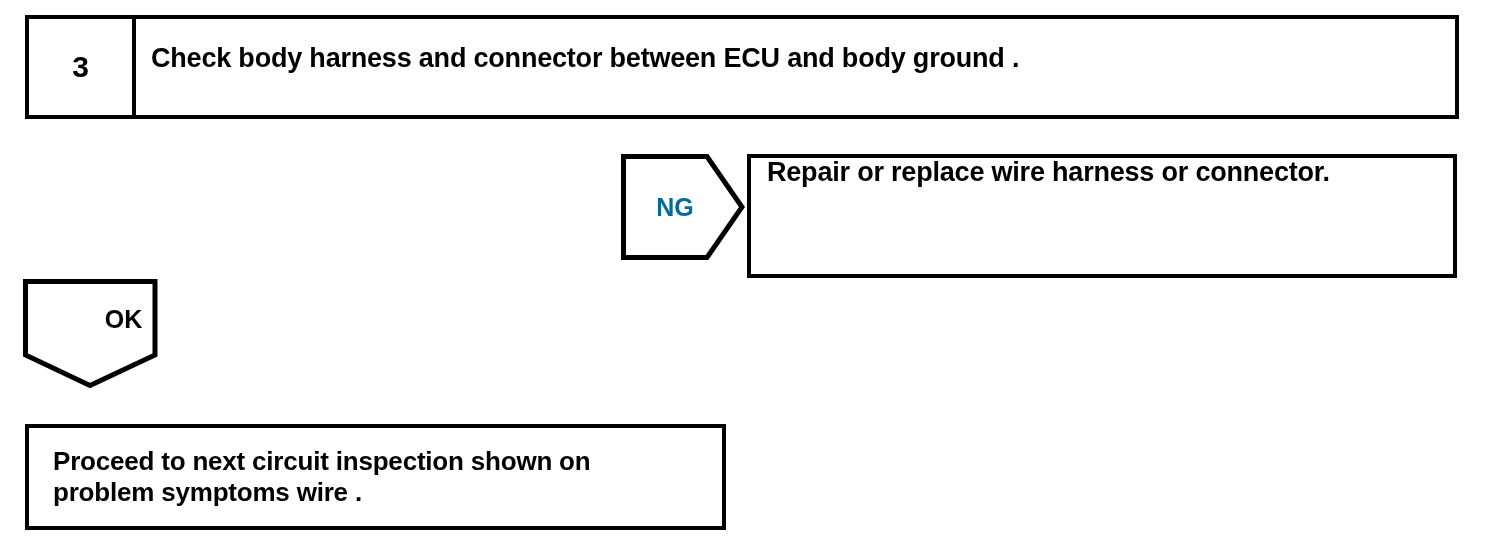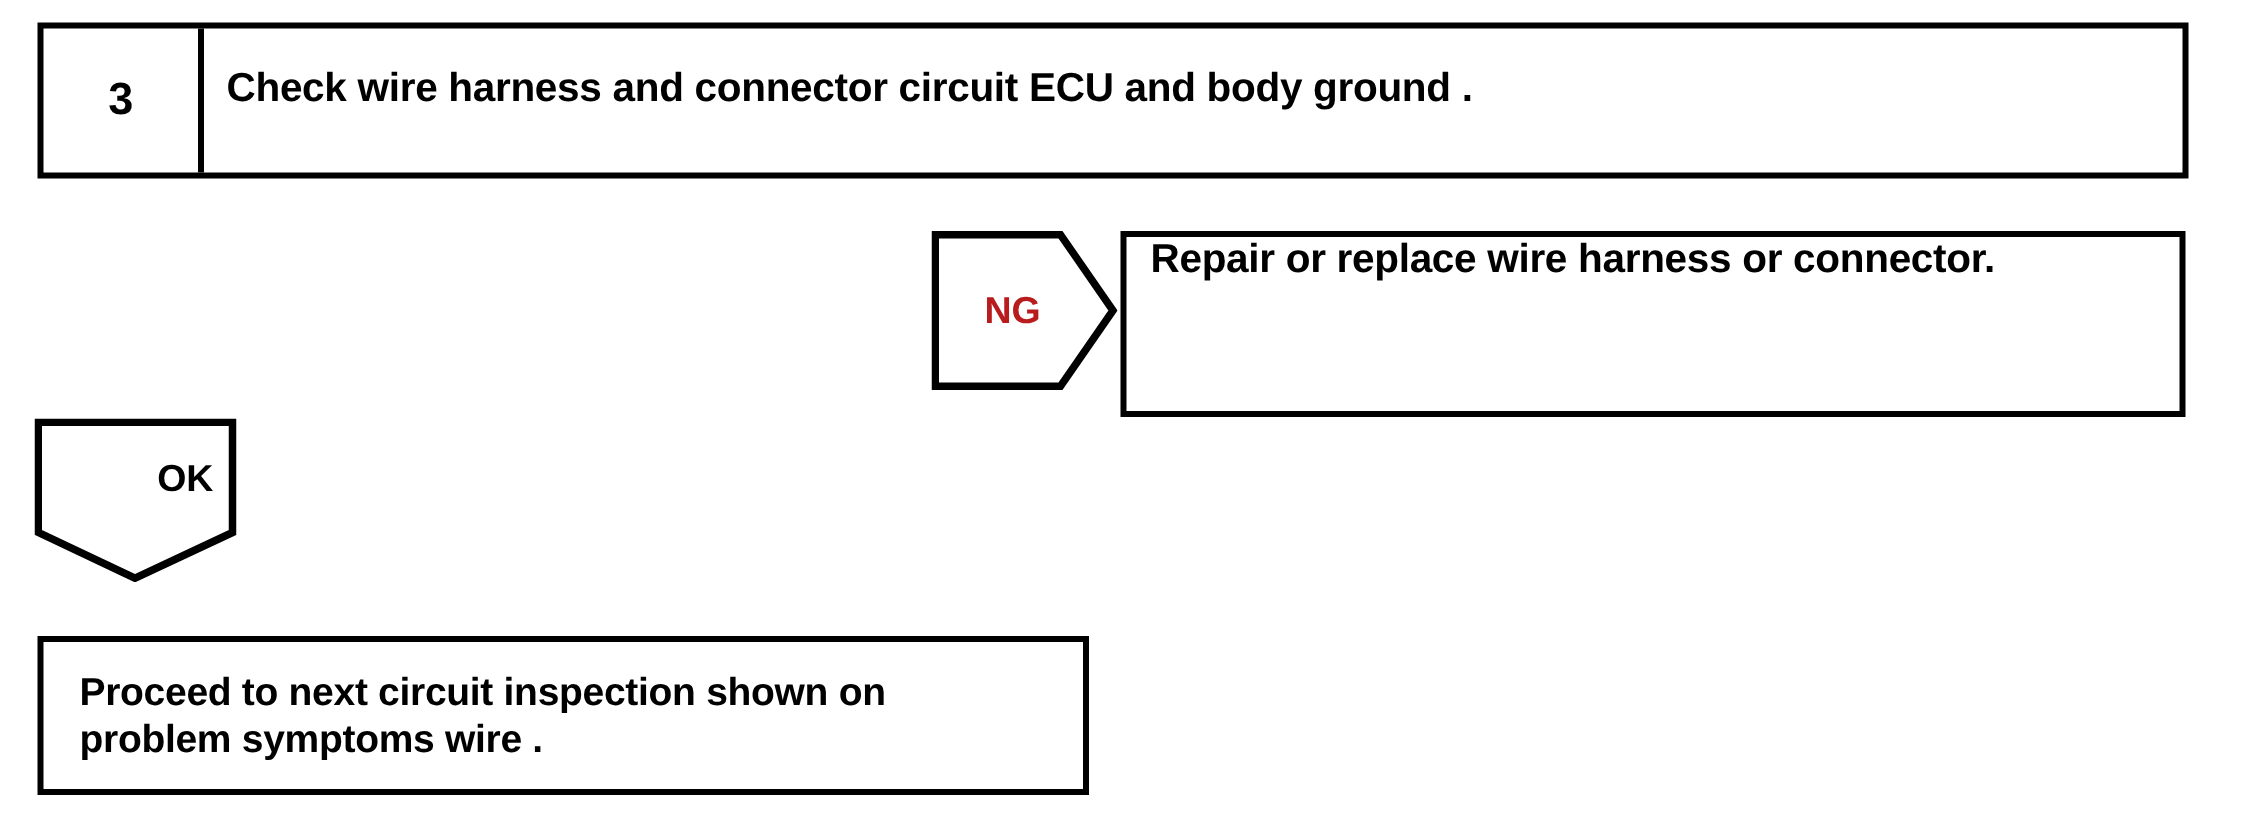--- a/index.html
+++ b/index.html
@@ -78,21 +78,21 @@
     position: absolute;
     left: 621px;
     top: 154px;
     width: 108px;
     height: 106px;
     display: flex;
     align-items: center;
     justify-content: center;
     font-size: 25px;
     font-weight: bold;
-    color: #b91c1c;
+    color: #0369a1;
     letter-spacing: 0px;
   }
 
   
   .repair-box {
     position: absolute;
     left: 747px;
     top: 154px;
     width: 710px;
     height: 124px;
@@ -163,21 +163,21 @@
 </head>
 <body>
 
 <div id="canvas">
 
   <div class="step-box">
     <div class="step-num-cell">
       <span class="step-num">3</span>
     </div>
     <div class="step-text-cell">
-      <span class="step-text">Check wire harness and connector circuit ECU and body ground .</span>
+      <span class="step-text">Check body harness and connector between ECU and body ground .</span>
     </div>
   </div>
 
   <div class="ng-shape">
     <svg width="124" height="106" viewBox="0 0 124 106" xmlns="http://www.w3.org/2000/svg">
       <polygon points="2.5,2.5 86,2.5 121,53 86,103.5 2.5,103.5" fill="#ffffff" stroke="#000000" stroke-width="5" stroke-linejoin="miter"></polygon>
     </svg>
   </div>
   <div class="ng-label">NG</div>
 

